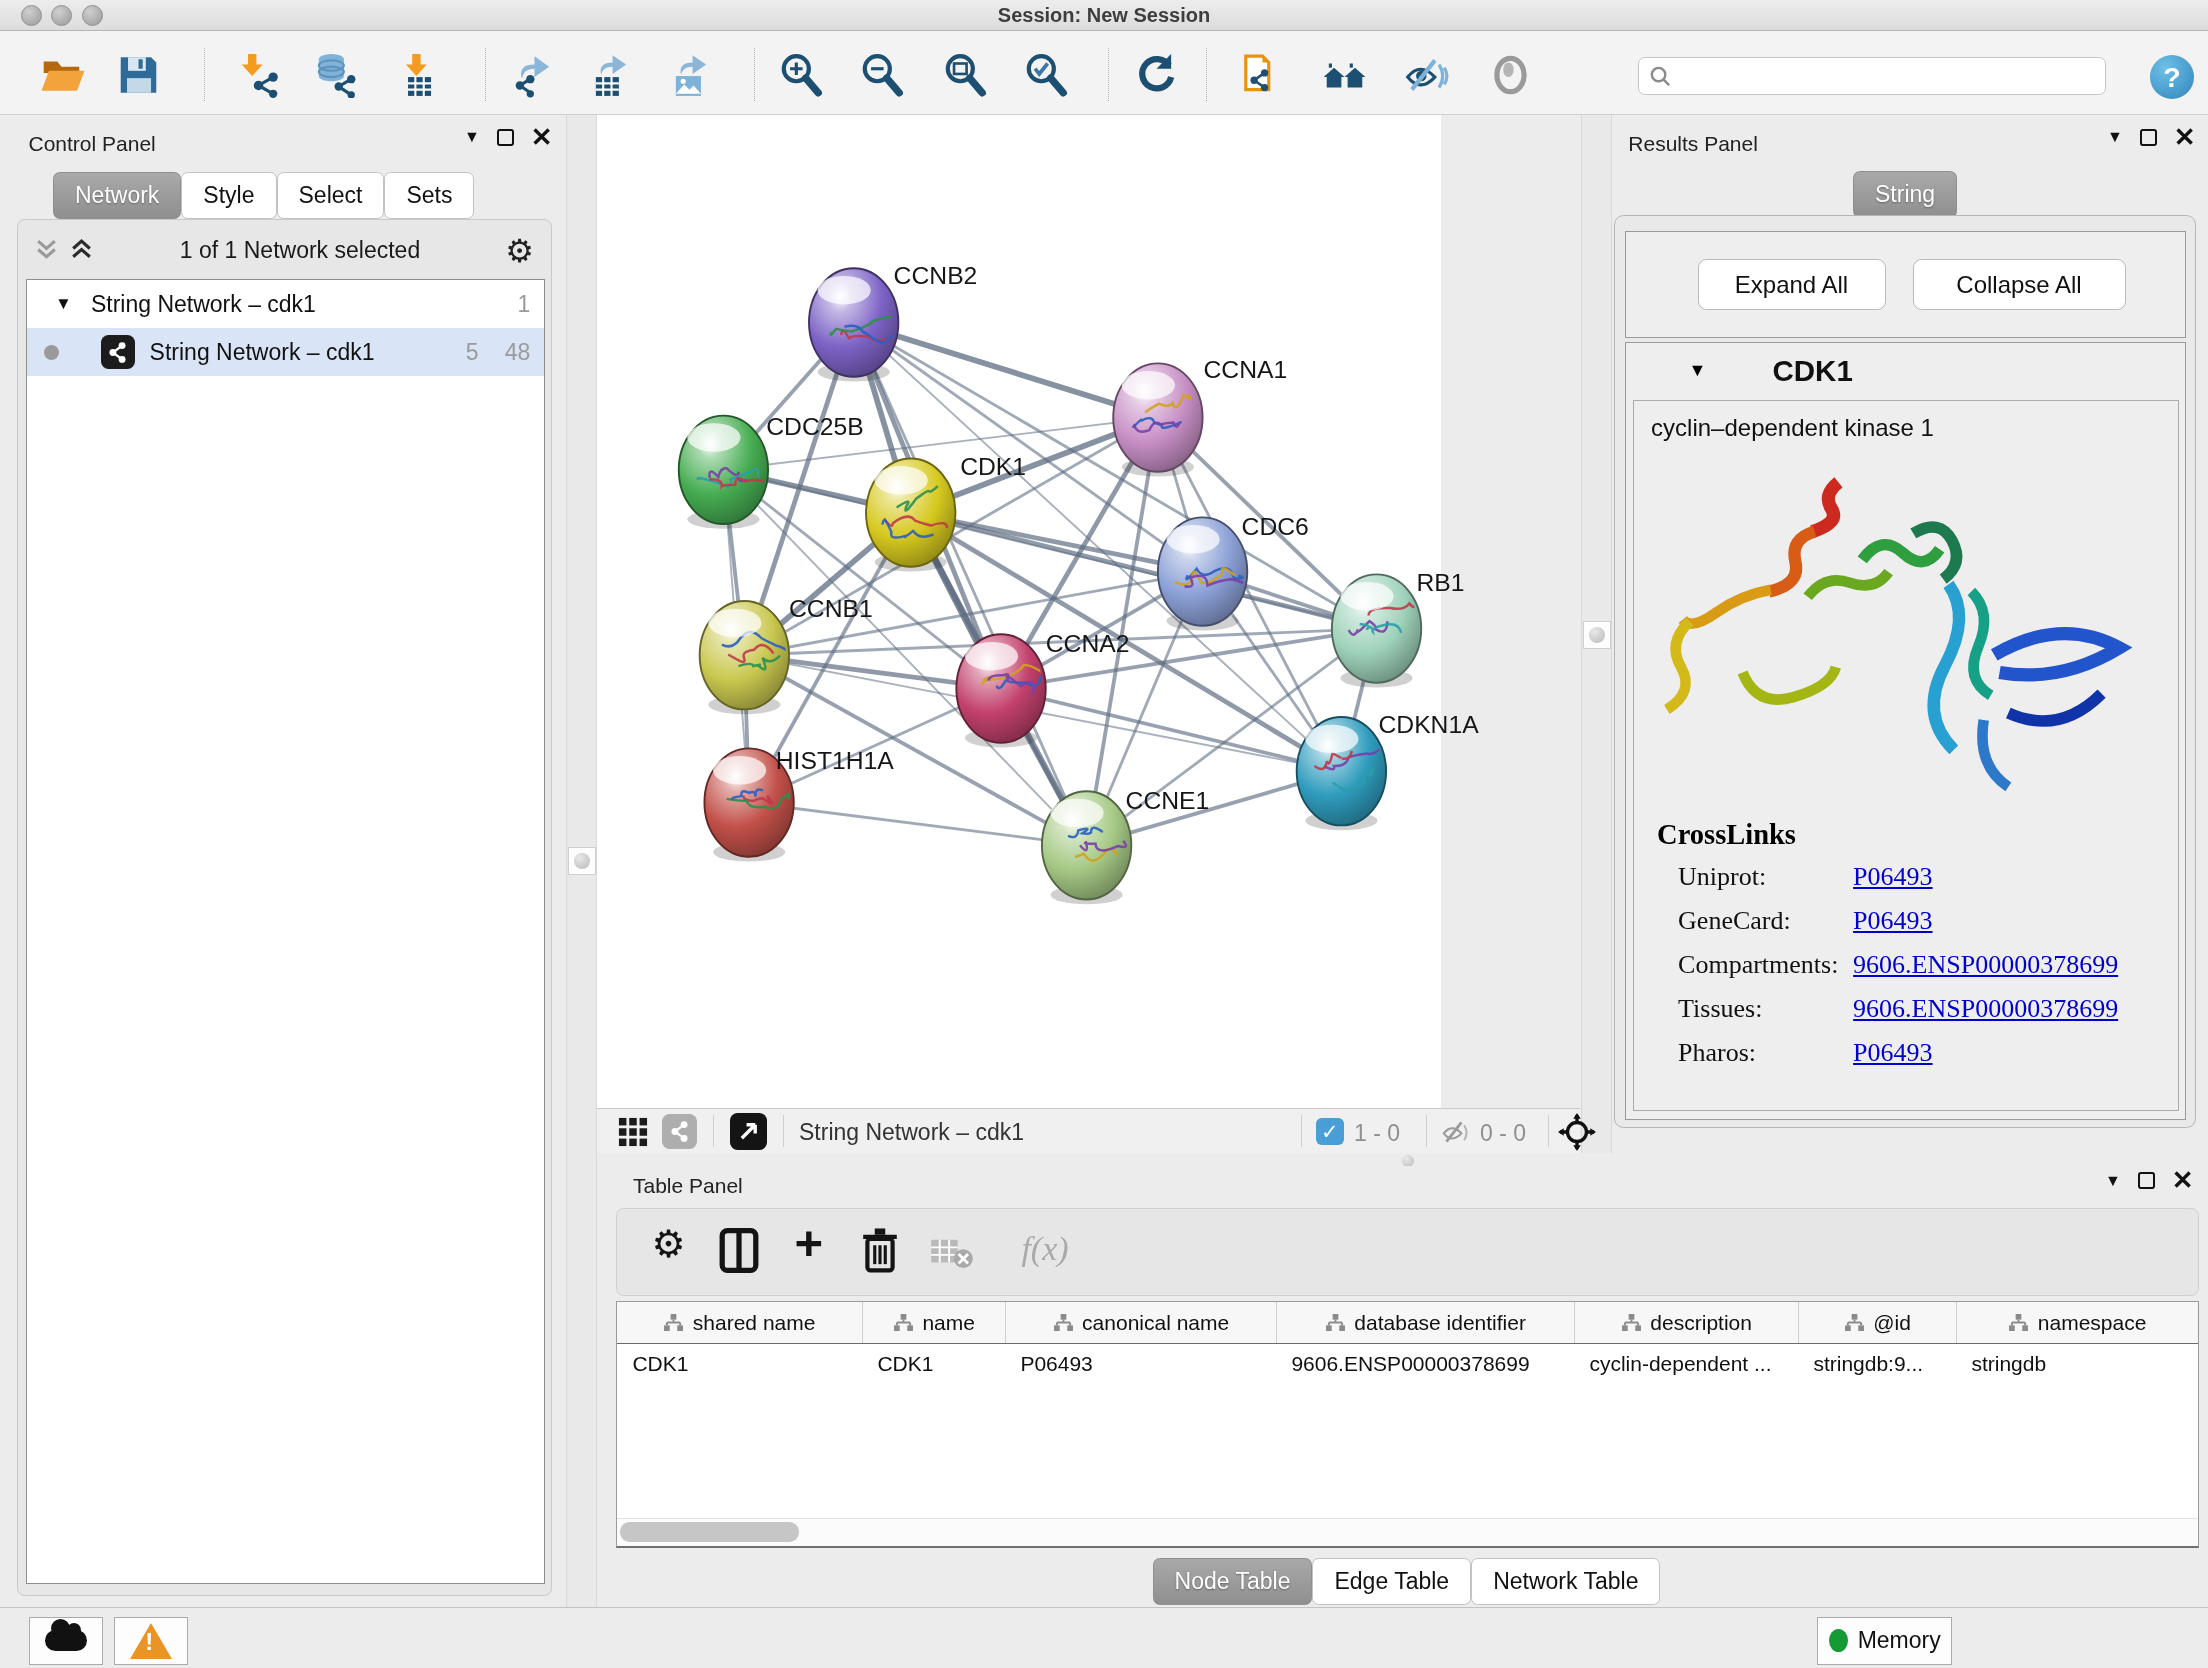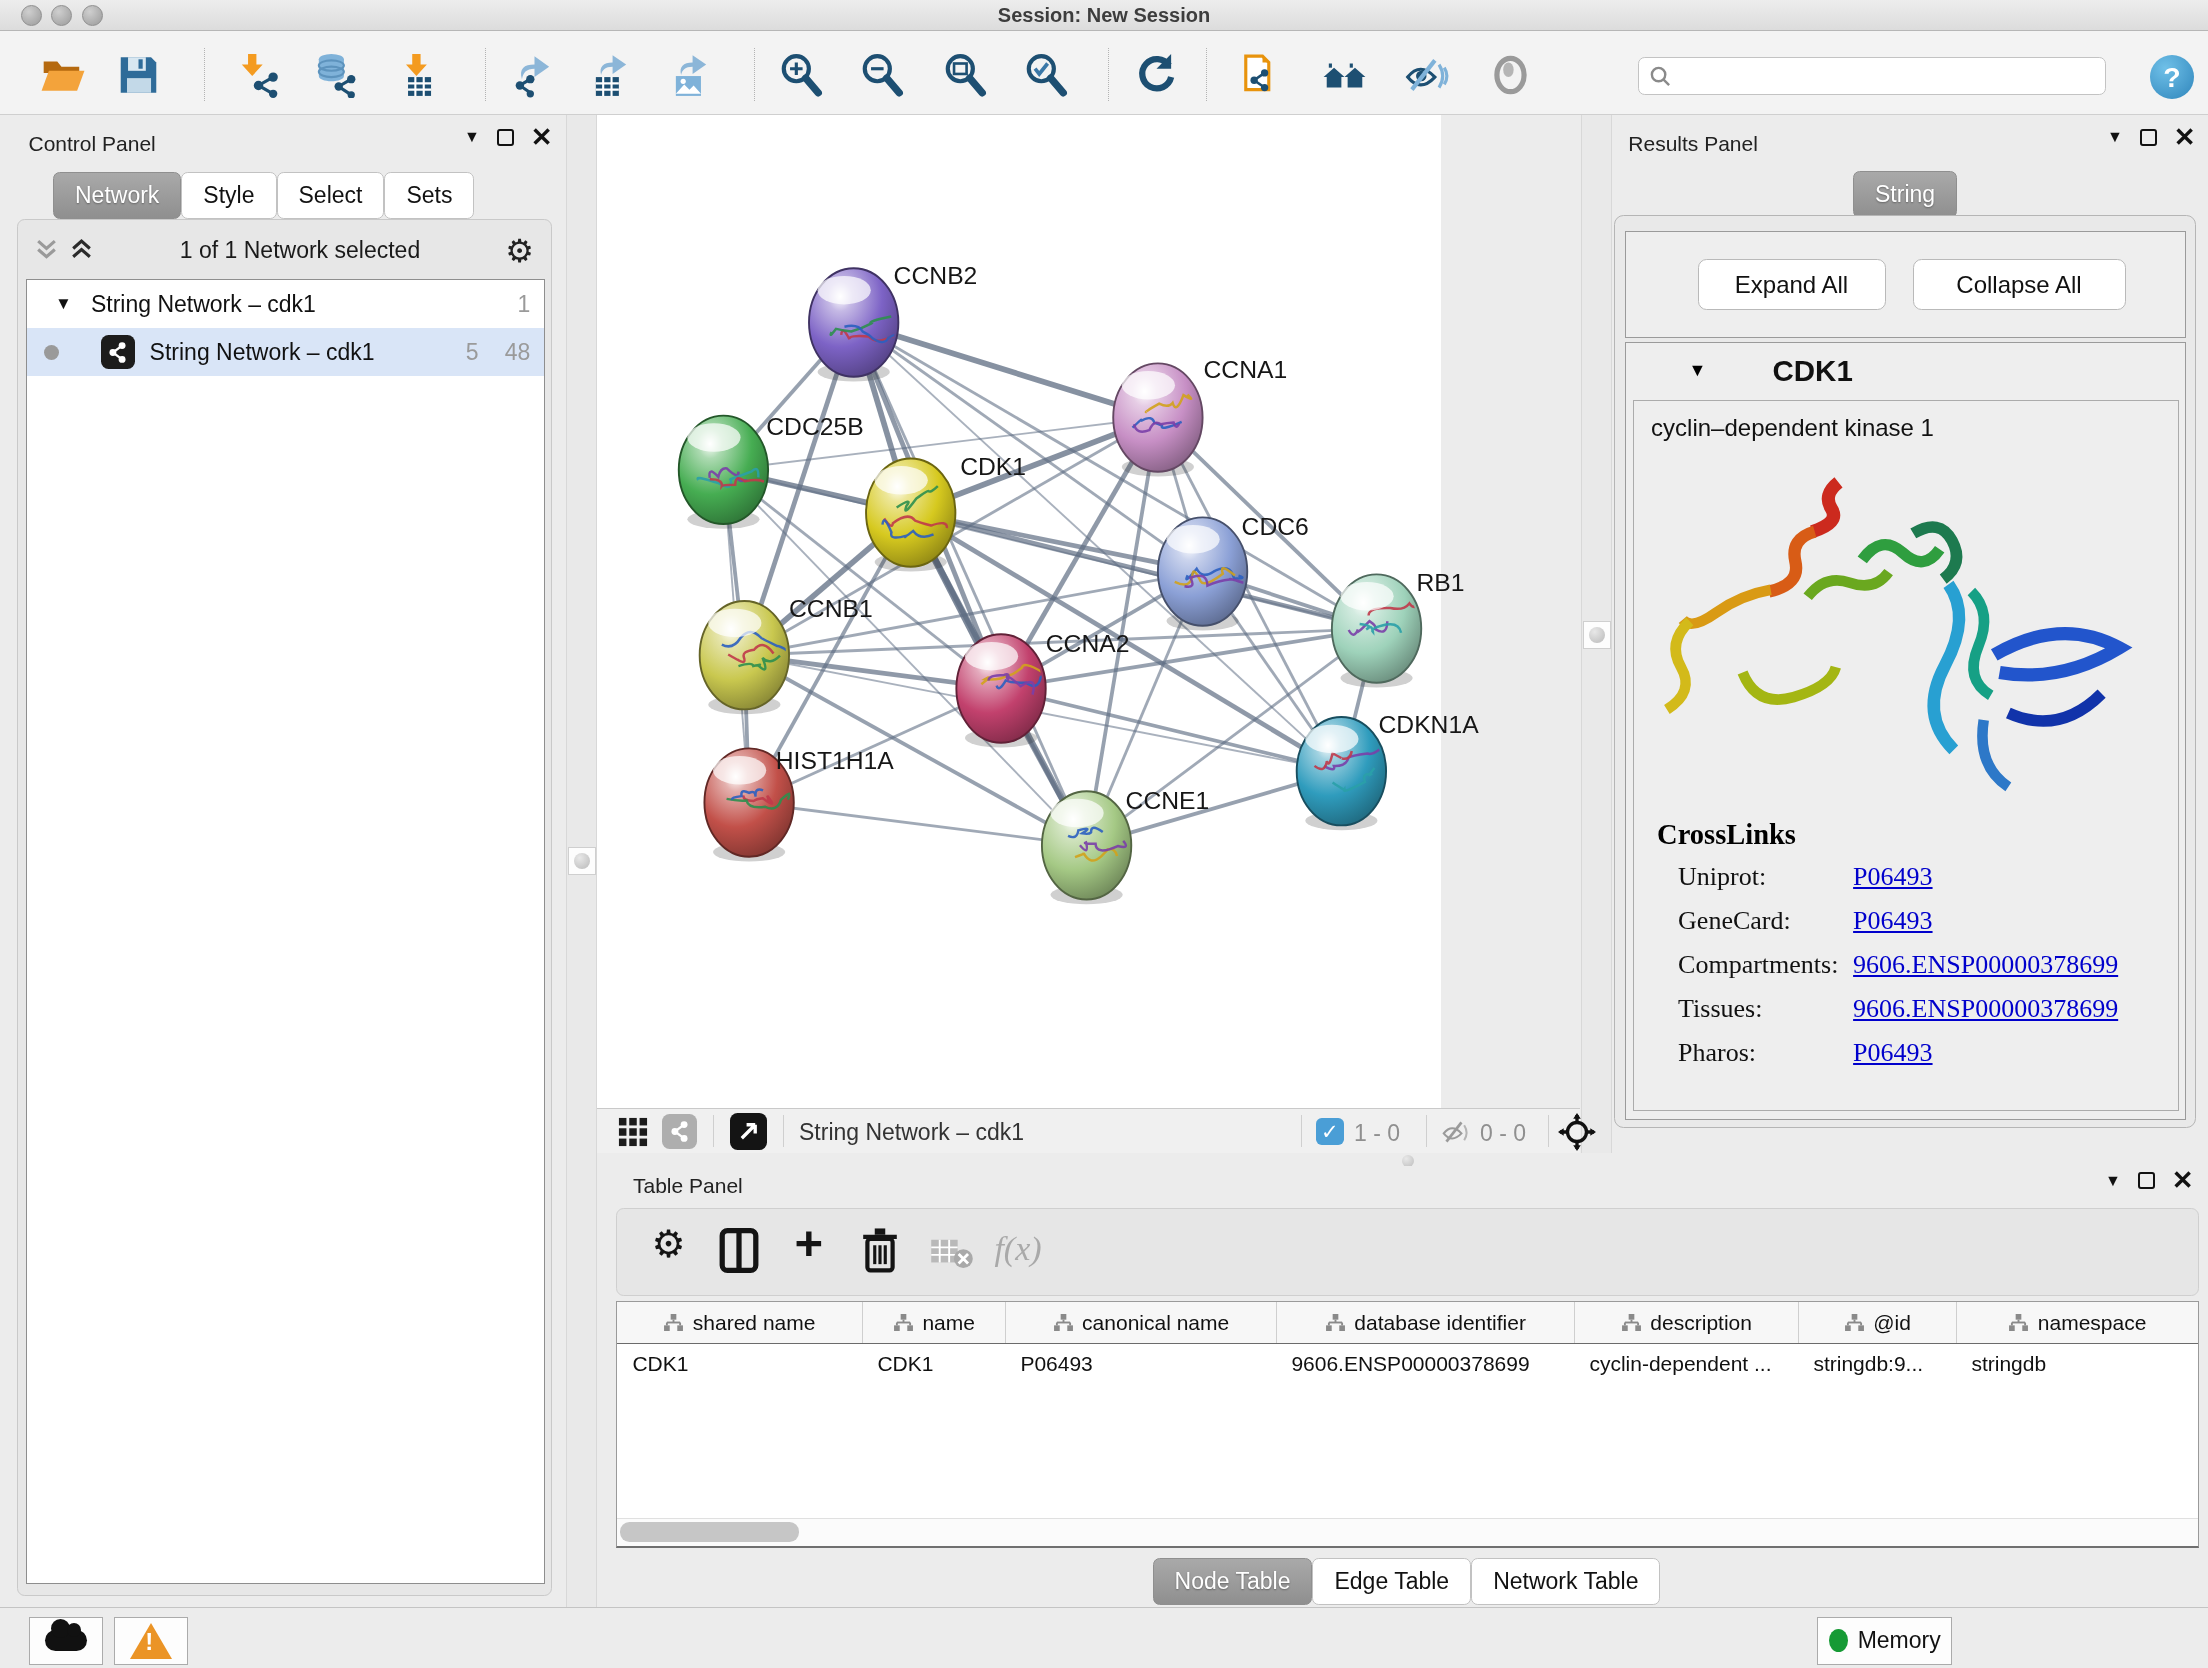--- a/index.html
+++ b/index.html
@@ -751,21 +751,21 @@
             <line x1="20" y1="18" x2="20" y2="36" stroke="#141414" stroke-width="3"></line>
             <line x1="25" y1="18" x2="25" y2="36" stroke="#141414" stroke-width="3"></line>
           </svg></span>
       <span class="tp-ic" style="left:312px; top:27px;">
         <svg width="46" height="34" viewBox="0 0 48 36">
             <rect x="2" y="4" width="28" height="24" fill="#b9b9b9"></rect>
             <path d="M2 12h28M2 20h28M11 4v24M21 4v24" stroke="#fff" stroke-width="2"></path>
             <circle cx="36" cy="24" r="10" fill="#a9a9a9"></circle>
             <path d="M31 19l10 10M41 19l-10 10" stroke="#fff" stroke-width="3"></path>
           </svg></span>
-      <span class="tp-ic" id="tp-fx" style="left:377px;text-align:right;">f(x)</span>
+      <span class="tp-ic" id="tp-fx" style="left:404px;text-align:right;">f(x)</span>
     </div>
     <div id="tp-table">
       <div id="tp-cols">
           <div class="th" style="width: 245px; flex: 0 0 245px;">
             <svg width="19" height="17" viewBox="0 0 20 18">
               <rect x="7" y="0" width="6" height="6" fill="#8a8a8a"></rect>
               <line x1="10" y1="6" x2="10" y2="9" stroke="#8a8a8a" stroke-width="2"></line>
               <line x1="3" y1="9" x2="17" y2="9" stroke="#8a8a8a" stroke-width="2"></line>
               <line x1="3" y1="9" x2="3" y2="12" stroke="#8a8a8a" stroke-width="2"></line>
               <line x1="17" y1="9" x2="17" y2="12" stroke="#8a8a8a" stroke-width="2"></line>

